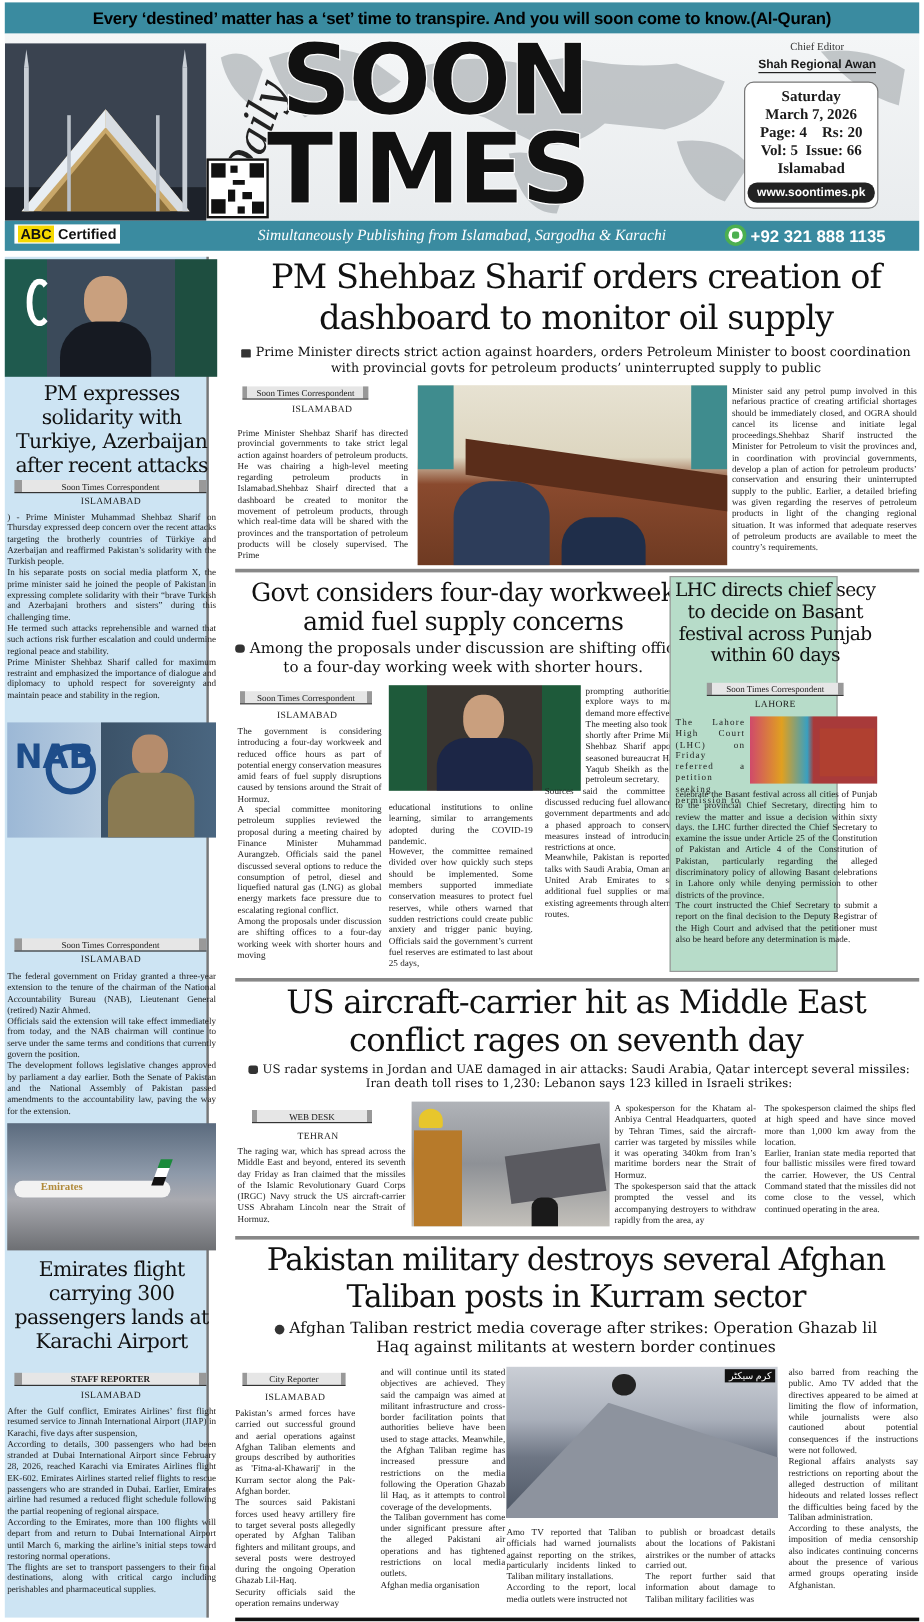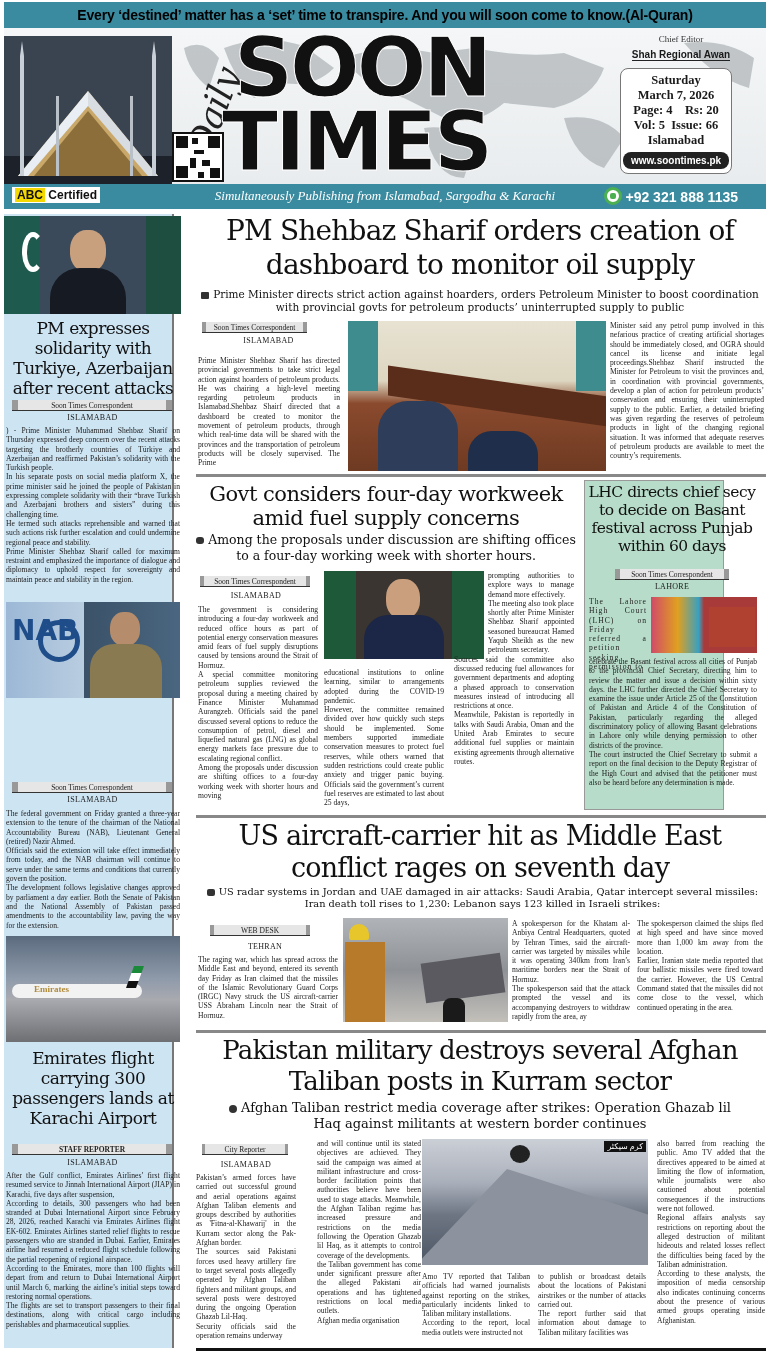--- a/index.html
+++ b/index.html
@@ -30,21 +30,21 @@
 .hl{font-family:"DejaVu Serif",serif;color:#111;text-align:center;letter-spacing:-0.5px}
 .corr{position:relative;margin:0 auto;height:11px;background:linear-gradient(90deg,#999 0,#999 4%,#e6e6e6 4%,#e6e6e6 96%,#999 96%);font-size:7.5px;text-align:center;line-height:11px;border-bottom:1px solid #333;color:#222}
 .dateline{font-size:8px;text-align:center;margin:2px 0 3px;letter-spacing:.3px}
 .body{font-size:7.6px;line-height:9.3px;text-align:justify;color:#222}
 .body p{margin:0}
 .art{position:absolute}
 .rule{position:absolute;height:3px;background:#888}
 .main-hl{position:absolute;left:190px;width:580px;text-align:center;font-family:"DejaVu Serif",serif;color:#111;letter-spacing:-0.8px}
 .deck{position:absolute;text-align:center;font-family:"DejaVu Serif",serif;color:#111}
 .bullet{display:inline-block;width:8px;height:7px;background:#333;margin-right:4px;vertical-align:middle;border-radius:1px}
-.lhc{position:absolute;left:584px;top:480px;width:140px;height:330px;background:#b7dcc9;border:1px solid #999}
+.lhc{position:absolute;left:558px;top:480px;width:140px;height:330px;background:#b7dcc9;border:1px solid #999}
 </style>
 </head>
 <body>
 
 <div class="topbar">Every ‘destined’ matter has a ‘set’ time to transpire. And you will soon come to know.(Al-Quran)</div>
 
 <div class="masthead">
   <svg class="map" viewBox="0 0 762 156" preserveAspectRatio="none">
     <path d="M220 20 Q260 5 300 18 L330 40 Q310 60 280 55 L250 70 Q230 50 220 20Z" fill="#9aa0a4"></path>
     <path d="M340 30 Q380 15 430 25 L470 20 Q520 30 560 25 L600 40 Q590 70 550 80 L500 75 Q470 100 440 90 L400 70 Q360 60 340 30Z" fill="#9aa0a4"></path>

